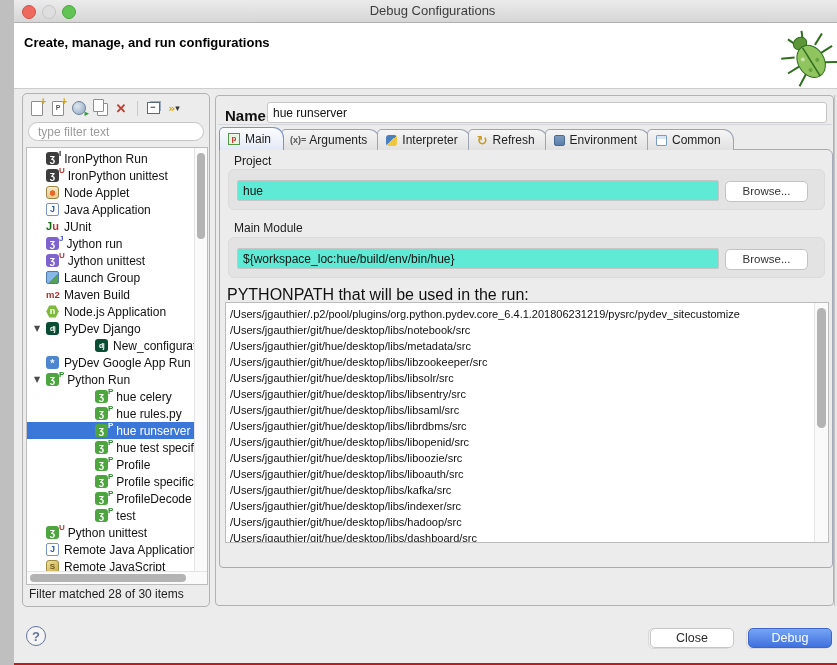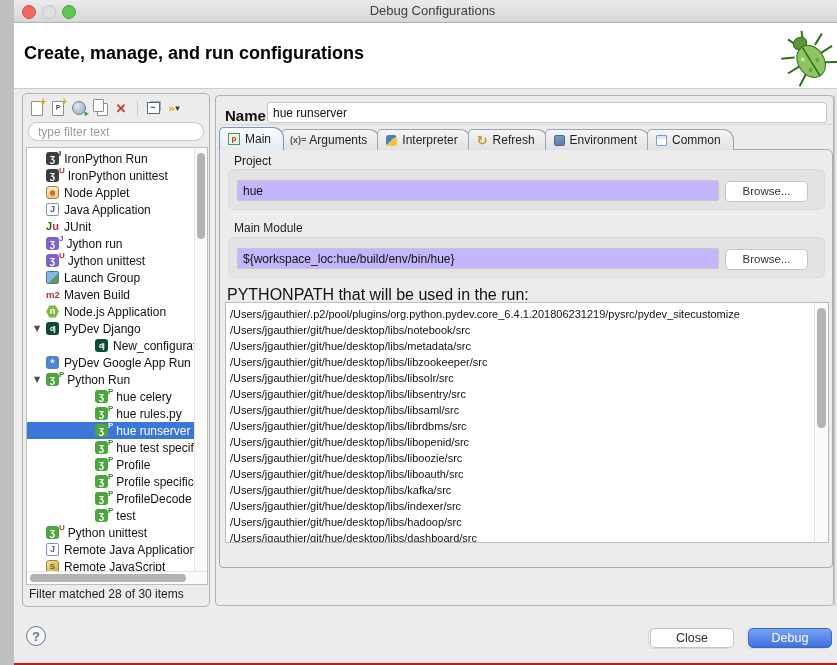--- a/index.html
+++ b/index.html
@@ -11,21 +11,21 @@
     background:linear-gradient(#ebebeb,#d6d6d6);border-bottom:1px solid #b0b0b0;}
   #titlebar .title{position:absolute;left:0;right:0;top:3px;text-align:center;
     font-size:13px;color:#3d3d3d;}
   .tl{position:absolute;top:4.5px;width:12px;height:12px;border-radius:50%;}
   #tl-close{left:8px;background:#ee6a5f;border:1px solid #d55148;}
   #tl-min{left:28px;background:#dedede;border:1px solid #c6c6c6;}
   #tl-zoom{left:48px;background:#61c454;border:1px solid #47a83a;}
   
   #header{position:absolute;left:0;top:23px;width:837px;height:65px;background:#fff;
     border-bottom:1px solid #cdcdcd;}
-  #header .htitle{position:absolute;left:10px;top:20px;font-size:18px;font-weight:bold;color:#000;}
+  #header .htitle{position:absolute;left:10px;top:12px;font-size:13px;font-weight:bold;color:#000;}
   #bug{position:absolute;right:10px;top:1px;}
   
   #leftpanel{position:absolute;left:8px;top:93px;width:188px;height:514px;
     border:1px solid #b2b2b2;border-radius:5px;box-sizing:border-box;background:#ececec;}
   #toolbar{position:absolute;left:4px;top:4px;height:20px;display:flex;align-items:center;}
   .tool{width:20px;height:18px;display:inline-flex;align-items:center;justify-content:center;
     position:relative;margin-right:1px;}
   .doc{display:block;width:10px;height:13px;background:#fff;border:1px solid #8e8e8e;border-radius:1px;
     font:bold 7px/12px "Liberation Sans",sans-serif;color:#555;text-align:center;}
   .plus{position:absolute;top:-2px;right:1px;color:#d7a400;font:bold 10px/10px "Liberation Sans",sans-serif;}
@@ -102,21 +102,21 @@
   .tbi-environment-icon{width:11px;height:11px;border-radius:2px;border:1px solid #4a6a94;
     background:linear-gradient(#7d9cc0,#5a7da8);box-sizing:border-box;}
   .tbi-common-icon{width:11px;height:11px;border:1px solid #7a9cc8;border-radius:1px;
     background:linear-gradient(#d8e6f4 0 3px,#fff 3px);box-sizing:border-box;}
   #tabcontent{position:absolute;left:3px;top:53px;width:614px;height:419px;
     border:1px solid #a5abb8;border-radius:0 6px 4px 4px;box-sizing:border-box;background:#ececec;}
   .grouplabel{position:absolute;left:14px;font-size:12px;color:#1c1c1c;}
   .groupbox{position:absolute;left:8px;width:597px;background:#e3e3e3;border:1px solid #dbdbdb;
     border-radius:6px;box-sizing:border-box;}
   .gfield{position:absolute;left:8px;top:10px;width:482px;height:21px;border:1px solid #c6c6c6;
-    border-radius:2px;background:#c4b5fd;font-size:12px;padding:0 5px;box-sizing:border-box;color:#111;outline:none;}
+    border-radius:2px;background:#5eead4;font-size:12px;padding:0 5px;box-sizing:border-box;color:#111;outline:none;}
   .browse{position:absolute;right:16px;top:11px;width:81px;height:19px;border:1px solid #c3c3c3;
     border-radius:5px;background:#fff;font-size:11.5px;color:#333;text-align:center;line-height:18px;}
   #pplabel{position:absolute;left:7px;top:136px;font-size:16px;color:#111;}
   #pathbox{position:absolute;left:5px;top:152px;width:604px;height:241px;background:#fff;
     border:1px solid #bcbcbc;box-sizing:border-box;overflow:hidden;}
   #pathlist{position:absolute;left:4px;top:3px;right:16px;}
   .prow{font-size:11px;line-height:16px;white-space:nowrap;color:#111;}
   .dimbtn{position:absolute;width:81px;height:19px;border:1px solid #dadada;border-radius:5px;
     background:#efefef;color:#b7b7b7;font-size:12px;text-align:center;line-height:18px;}
   #revert{left:428px;top:478px;}

